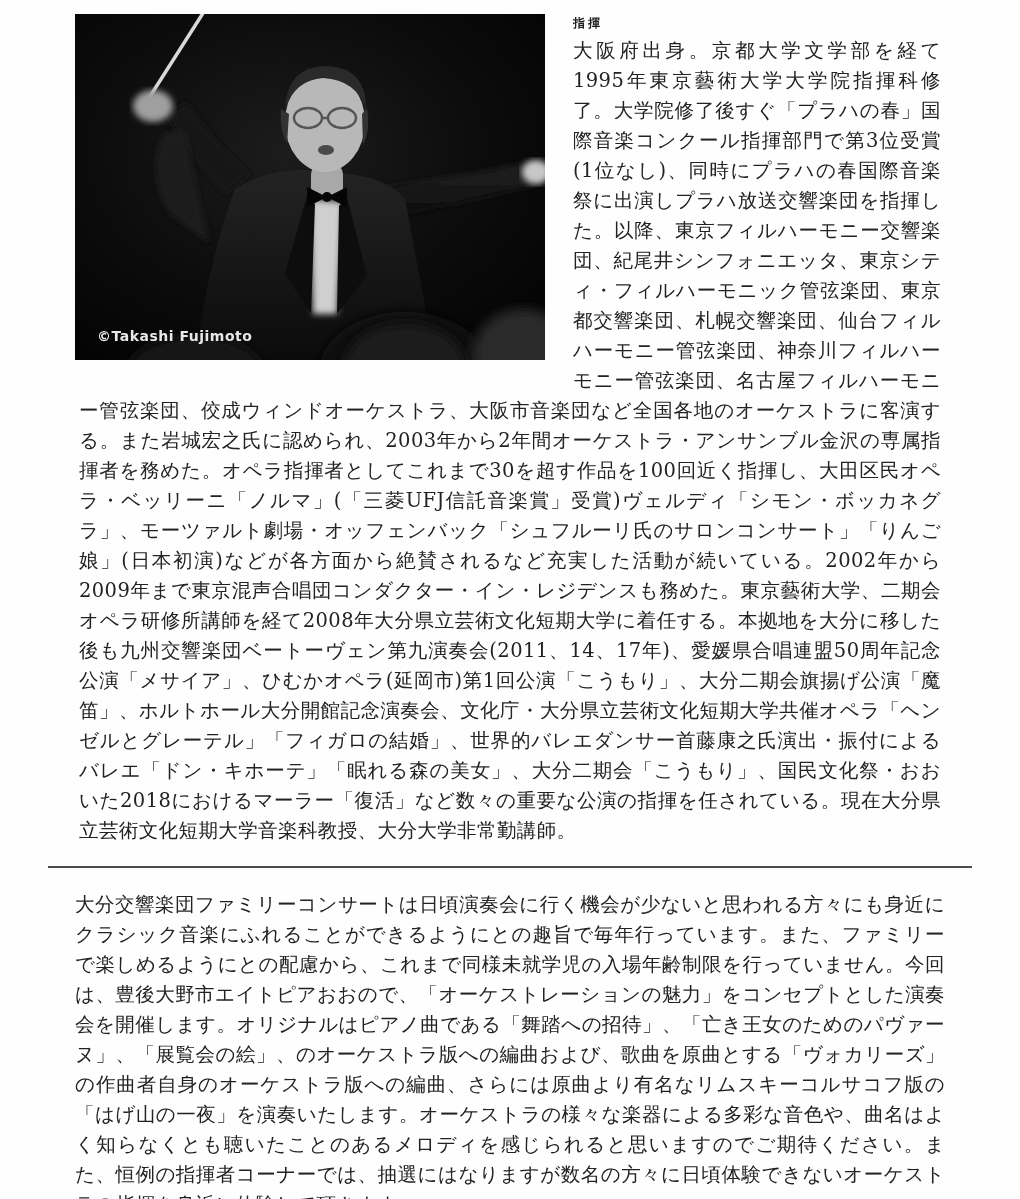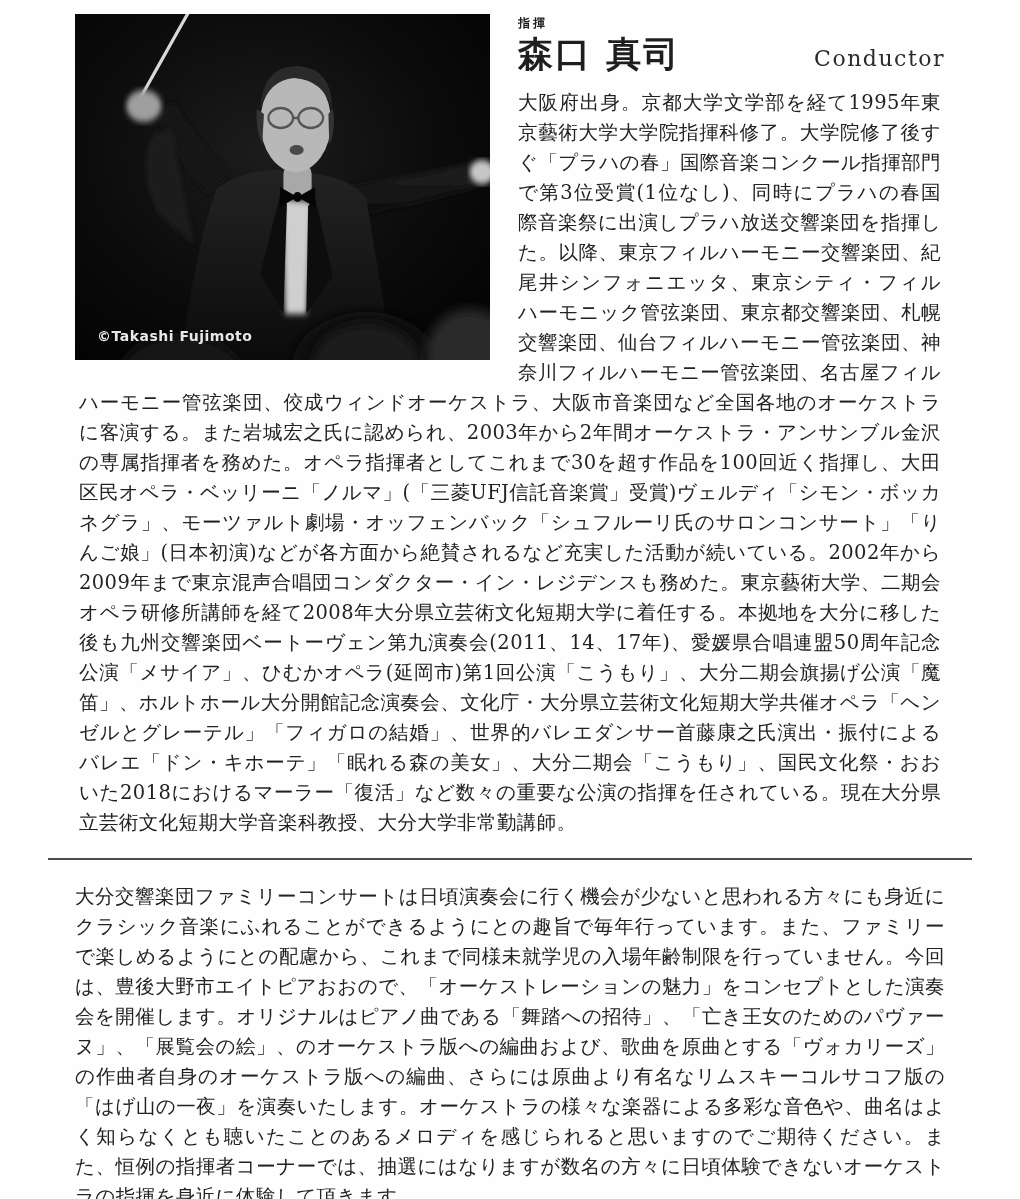--- a/index.html
+++ b/index.html
@@ -8,21 +8,21 @@
     min-height:1199px;
     box-sizing:border-box;
     padding:14px 75px 20px 75px;
     background:#fefefe;
     color:#1e1e1e;
     font-family:"DejaVu Serif","Liberation Serif",serif;
   }
   
   .photo-wrap{
     float:left;
-    width:415px;
+    width:470px;
     height:346px;
     margin:0 28px 16px 0;
     background:#000;
     position:relative;
     overflow:hidden;
   }
   .photo-wrap svg{display:block;width:100%;height:100%;}
   .photo-credit{
     position:absolute;
     left:22px;
@@ -148,24 +148,20 @@
         <ellipse cx="330" cy="356" rx="85" ry="58" fill="#101010" filter="url(#blur6)"></ellipse>
         <ellipse cx="330" cy="352" rx="60" ry="42" fill="#1f1f1f" filter="url(#blur6)"></ellipse>
         <ellipse cx="120" cy="362" rx="70" ry="40" fill="#141414" filter="url(#blur6)"></ellipse>
         <ellipse cx="448" cy="340" rx="50" ry="45" fill="#2b2b2b" filter="url(#blur6)"></ellipse>
       </svg>
       <span class="photo-credit">©Takashi Fujimoto</span>
     </div>
 
     <div class="header-block">
       <p class="role-label">指揮</p>
-      <div class="name-row">
-        <h1 class="conductor-name">森口 真司</h1>
-        <span class="conductor-en">Conductor</span>
-      </div>
     </div>
 
     <p class="body-text">大阪府出身。京都大学文学部を経て1995年東京藝術大学大学院指揮科修了。大学院修了後すぐ「プラハの春」国際音楽コンクール指揮部門で第3位受賞(1位なし)、同時にプラハの春国際音楽祭に出演しプラハ放送交響楽団を指揮した。以降、東京フィルハーモニー交響楽団、紀尾井シンフォニエッタ、東京シティ・フィルハーモニック管弦楽団、東京都交響楽団、札幌交響楽団、仙台フィルハーモニー管弦楽団、神奈川フィルハーモニー管弦楽団、名古屋フィルハーモニー管弦楽団、佼成ウィンドオーケストラ、大阪市音楽団など全国各地のオーケストラに客演する。また岩城宏之氏に認められ、2003年から2年間オーケストラ・アンサンブル金沢の専属指揮者を務めた。オペラ指揮者としてこれまで30を超す作品を100回近く指揮し、大田区民オペラ・ベッリーニ「ノルマ」(「三菱UFJ信託音楽賞」受賞)ヴェルディ「シモン・ボッカネグラ」、モーツァルト劇場・オッフェンバック「シュフルーリ氏のサロンコンサート」「りんご娘」(日本初演)などが各方面から絶賛されるなど充実した活動が続いている。2002年から2009年まで東京混声合唱団コンダクター・イン・レジデンスも務めた。東京藝術大学、二期会オペラ研修所講師を経て2008年大分県立芸術文化短期大学に着任する。本拠地を大分に移した後も九州交響楽団ベートーヴェン第九演奏会(2011、14、17年)、愛媛県合唱連盟50周年記念公演「メサイア」、ひむかオペラ(延岡市)第1回公演「こうもり」、大分二期会旗揚げ公演「魔笛」、ホルトホール大分開館記念演奏会、文化庁・大分県立芸術文化短期大学共催オペラ「ヘンゼルとグレーテル」「フィガロの結婚」、世界的バレエダンサー首藤康之氏演出・振付によるバレエ「ドン・キホーテ」「眠れる森の美女」、大分二期会「こうもり」、国民文化祭・おおいた2018におけるマーラー「復活」など数々の重要な公演の指揮を任されている。現在大分県立芸術文化短期大学音楽科教授、大分大学非常勤講師。</p>
   </div>
 
   <hr class="section-divider">
 
   <div class="note-section">
     <p class="body-text">大分交響楽団ファミリーコンサートは日頃演奏会に行く機会が少ないと思われる方々にも身近にクラシック音楽にふれることができるようにとの趣旨で毎年行っています。また、ファミリーで楽しめるようにとの配慮から、これまで同様未就学児の入場年齢制限を行っていません。今回は、豊後大野市エイトピアおおので、「オーケストレーションの魅力」をコンセプトとした演奏会を開催します。オリジナルはピアノ曲である「舞踏への招待」、「亡き王女のためのパヴァーヌ」、「展覧会の絵」、のオーケストラ版への編曲および、歌曲を原曲とする「ヴォカリーズ」の作曲者自身のオーケストラ版への編曲、さらには原曲より有名なリムスキーコルサコフ版の「はげ山の一夜」を演奏いたします。オーケストラの様々な楽器による多彩な音色や、曲名はよく知らなくとも聴いたことのあるメロディを感じられると思いますのでご期待ください。また、恒例の指揮者コーナーでは、抽選にはなりますが数名の方々に日頃体験できないオーケストラの指揮を身近に体験して頂きます。</p>
 

